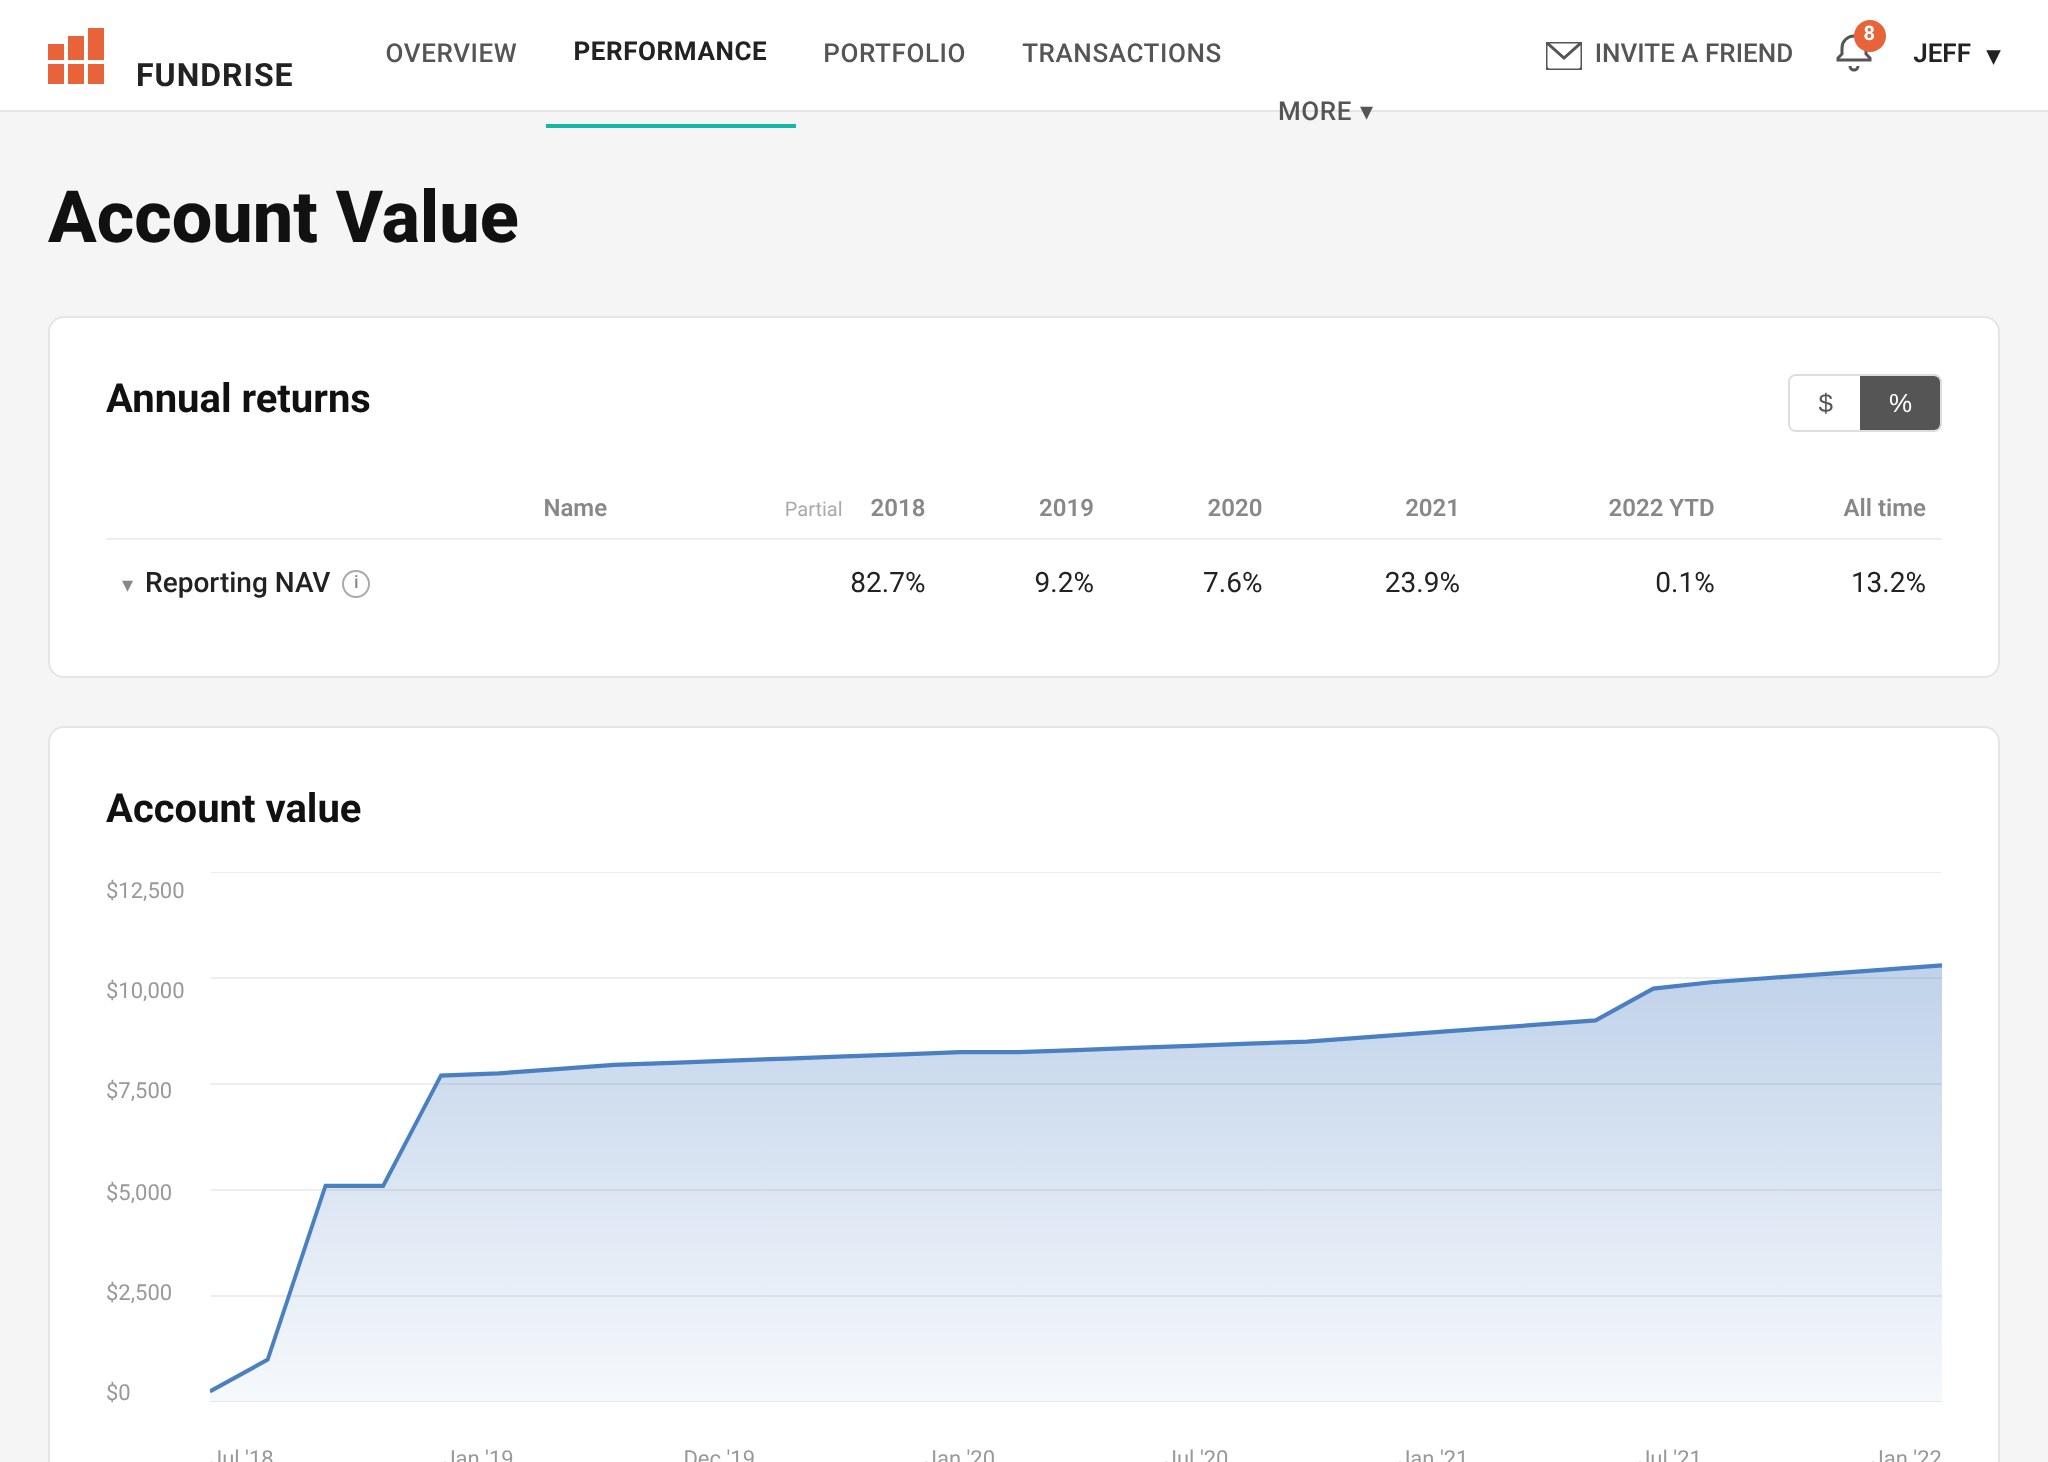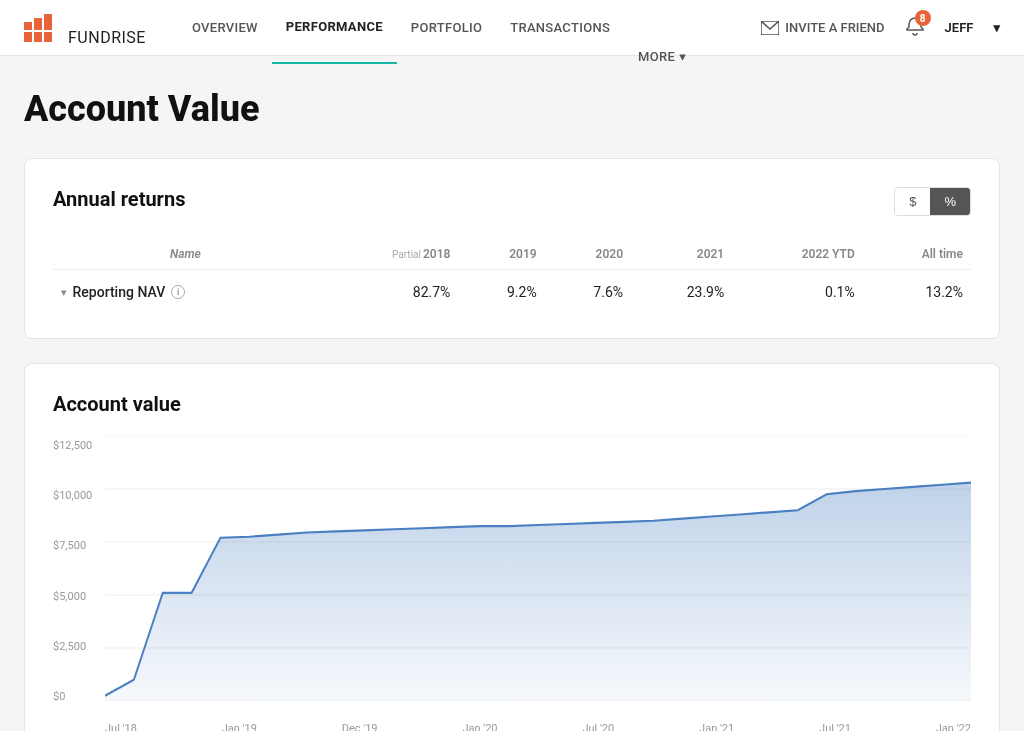--- a/index.html
+++ b/index.html
@@ -27,21 +27,21 @@
       align-items: center;
       margin-right: 32px;
       text-decoration: none;
     }
     .logo-icon {
       width: 36px;
       height: 28px;
       margin-right: 8px;
     }
     .logo-text {
-      font-weight: 400;
+      font-weight: 700;
       font-size: 16px;
       color: #222;
       letter-spacing: 0.5px;
       margin-top: 19px;
     }
     .nav-links {
       display: flex;
       align-items: center;
       gap: 0;
       flex: 1;
@@ -97,21 +97,21 @@
       border-radius: 50%;
       width: 16px;
       height: 16px;
       display: flex;
       align-items: center;
       justify-content: center;
     }
     .user-btn {
       display: flex;
       align-items: center;
-      gap: 20px;
+      gap: 8px;
       font-size: 13px;
       font-weight: 600;
       color: #222;
       cursor: pointer;
     }
 
     
     .main-content {
       max-width: 1024px;
       margin: 0 auto;
@@ -173,37 +173,36 @@
     }
     .returns-table th {
       text-align: right;
       font-size: 12px;
       font-weight: 600;
       color: #888;
       padding: 8px 8px;
       border-bottom: 1px solid #eee;
     }
     .returns-table th:first-child {
-      text-align: center;
-      font-style: italic;
+      text-align: right;
     }
     .returns-table td {
       text-align: right;
       padding: 14px 8px;
       font-size: 14px;
       color: #222;
     }
     .returns-table td:first-child {
       text-align: left;
     }
     .partial-label {
       font-size: 10px;
       color: #aaa;
       font-weight: 400;
-      margin-right: 2px;
+      margin-right: 14px;
     }
     .row-name {
       display: flex;
       align-items: center;
       gap: 6px;
       font-weight: 500;
     }
     .chevron-icon {
       font-size: 11px;
       color: #888;

